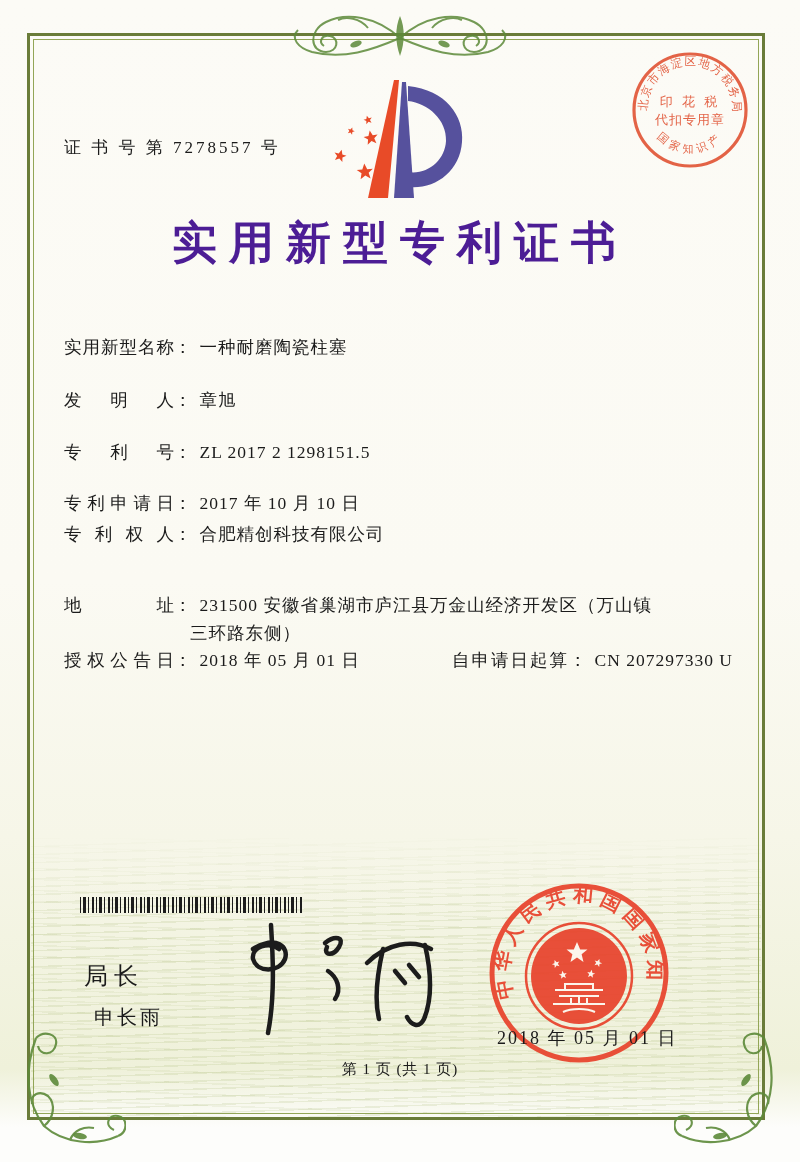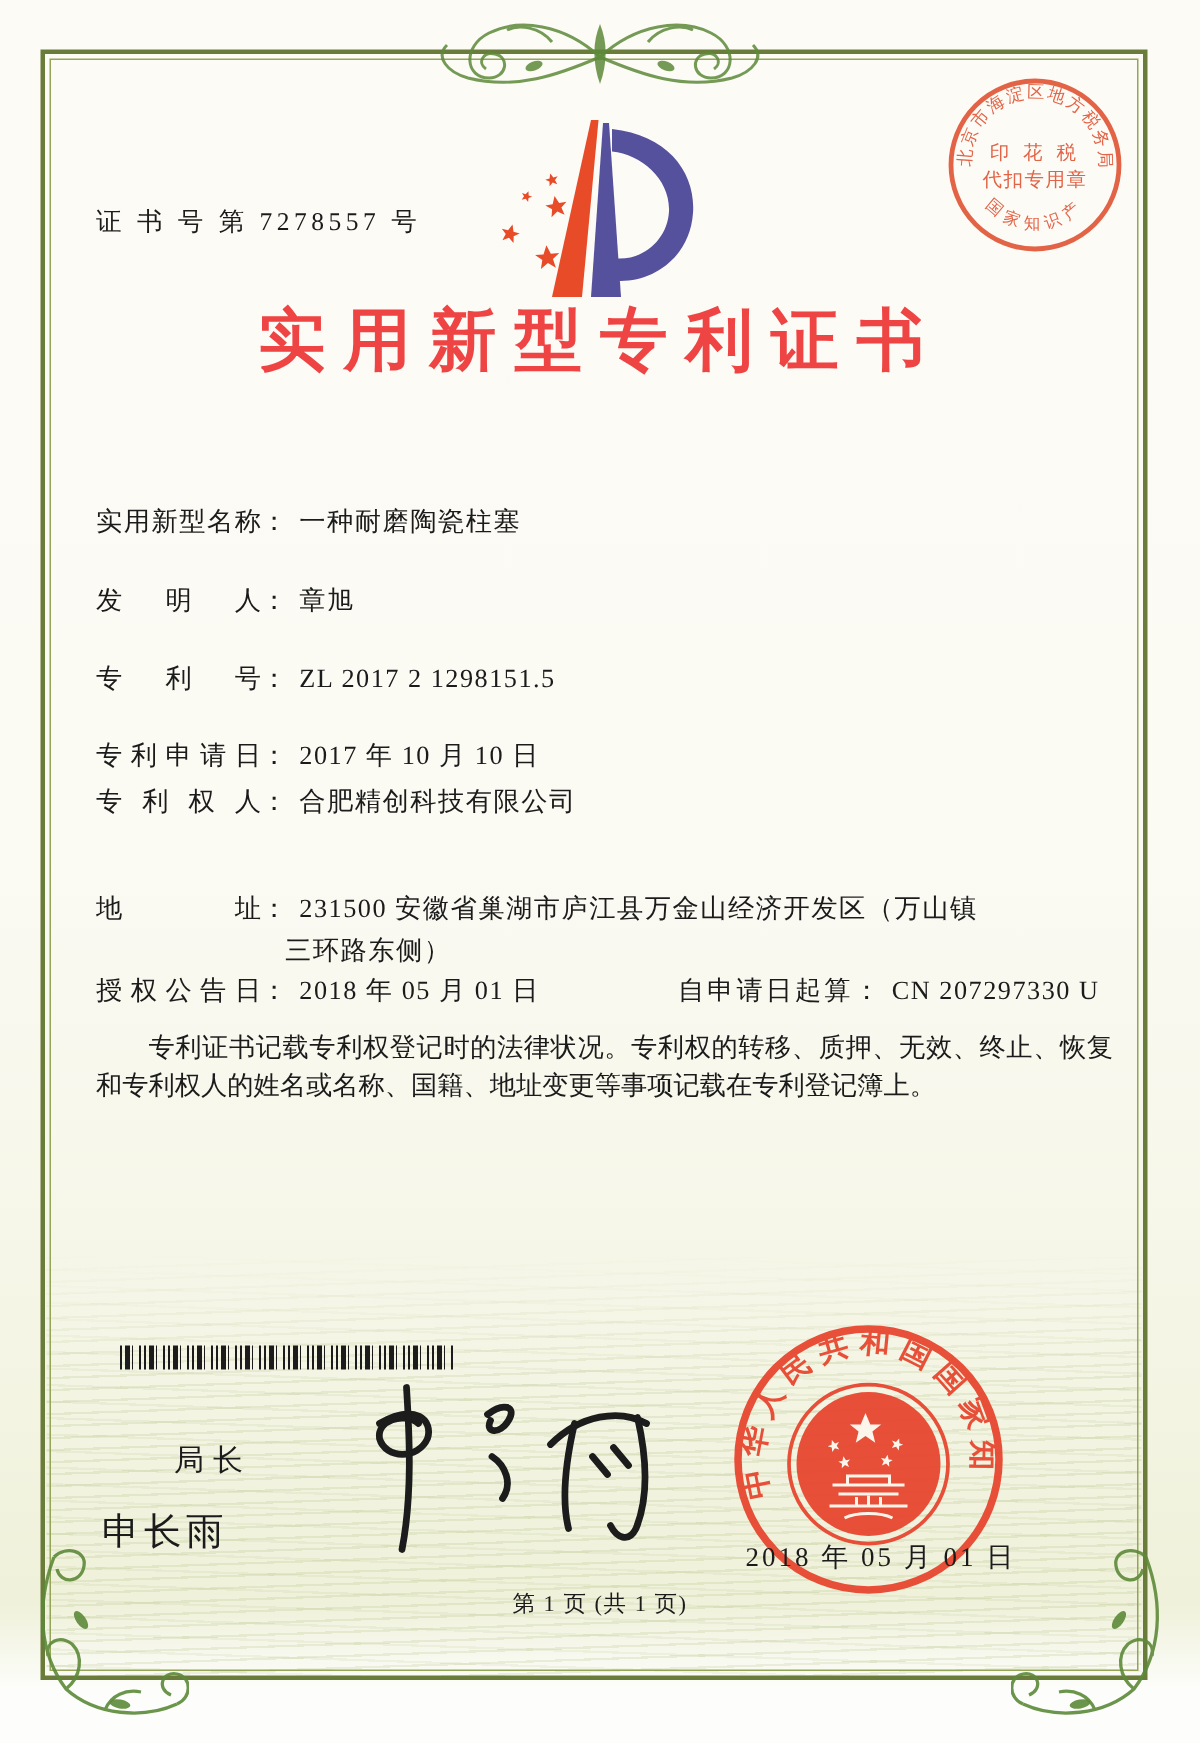--- a/index.html
+++ b/index.html
@@ -23,22 +23,22 @@
   .frame{
     position:absolute;left:27px;top:33px;width:732px;height:1081px;
     border:3px solid #6a7c39;
   }
   .frame-inner{
     position:absolute;inset:3px;border:1px solid #93a657;
   }
   .abs{position:absolute;}
   .cert-no{left:64px;top:88px;font-size:17px;letter-spacing:3px;margin-top:48px;}
   .title{
-    left:0;top:197px;width:100%;text-align:center;
-    font-size:45px;font-weight:bold;letter-spacing:12px;color:#ef4444;
+    left:0;top:213px;width:100%;text-align:center;
+    font-size:45px;font-weight:bold;letter-spacing:12px;color:#4c1d95;
   }
   .row{left:64px;width:680px;font-size:17.5px;white-space:nowrap;}
   .flabel{
     display:inline-block;width:110px;text-align:justify;text-align-last:justify;
     vertical-align:top;
   }
   .fcolon{display:inline-block;margin-right:8px;}
   .fvalue{letter-spacing:1px;}
   .addr2{left:190px;font-size:17.5px;letter-spacing:1px;}
   .grant-right{position:absolute;left:388px;top:0;font-size:17.5px;white-space:nowrap;}
@@ -49,22 +49,22 @@
   }
   .paras p{margin:0;text-indent:2em;}
   .barcode{
     left:80px;top:897px;width:222px;height:16px;
     background:repeating-linear-gradient(90deg,
       #1c1c1c 0 1.5px,transparent 1.5px 3.5px,
       #1c1c1c 3.5px 6.5px,transparent 6.5px 8px,
       #1c1c1c 8px 9px,transparent 9px 12.5px,
       #1c1c1c 12.5px 14px,transparent 14px 16px);
   }
-  .officer-title{left:84px;top:960px;font-size:20px;letter-spacing:6px;margin-left:32px;}
-  .officer-name{left:68px;top:1004px;font-size:25px;letter-spacing:3px;text-align:center;}
+  .officer-title{left:84px;top:960px;font-size:24px;letter-spacing:6px;}
+  .officer-name{left:94px;top:1004px;font-size:20px;letter-spacing:3px;text-align:center;}
   .seal-date{left:497px;top:1026px;font-size:18px;letter-spacing:2px;}
   .footer{left:0;top:1060px;width:100%;text-align:center;font-size:15px;letter-spacing:1px;}
   svg{display:block;}
 </style>
 </head>
 <body>
 
 <div class="paper"></div>
 <div class="waves"></div>
 <div class="frame">
@@ -185,21 +185,20 @@
 </div>
 <div class="abs addr2" style="top:621px">三环路东侧）</div>
 <div class="abs row" style="top:648px">
   <span class="flabel">授权公告日</span><span class="fcolon">：</span><span class="fvalue">2018 年 05 月 01 日</span>
   <span class="grant-right">
     <span class="glabel">自申请日起算</span><span class="fcolon">：</span><span class="fvalue">CN 207297330 U</span>
   </span>
 </div>
 
 <div class="abs paras">
-  <p>专利证书记载专利权登记时的法律状况。专利权的转移、质押、无效、终止、恢复和专利权人的姓名或名称、国籍、地址变更等事项记载在专利登记簿上。</p>
 </div>
 
 <div class="abs barcode"></div>
 
 <div class="abs officer-title">局长</div>
 <div class="abs officer-name">申长雨</div>
 
 <svg class="abs" style="left:225px;top:915px" width="220" height="125" viewBox="0 0 220 125">
   <g stroke="#1c1c1c" fill="none" stroke-width="4.5" stroke-linecap="round">
     <path d="M28,34 C52,20 64,32 60,44 C54,58 32,58 28,44 C26,32 44,26 54,34"></path>

